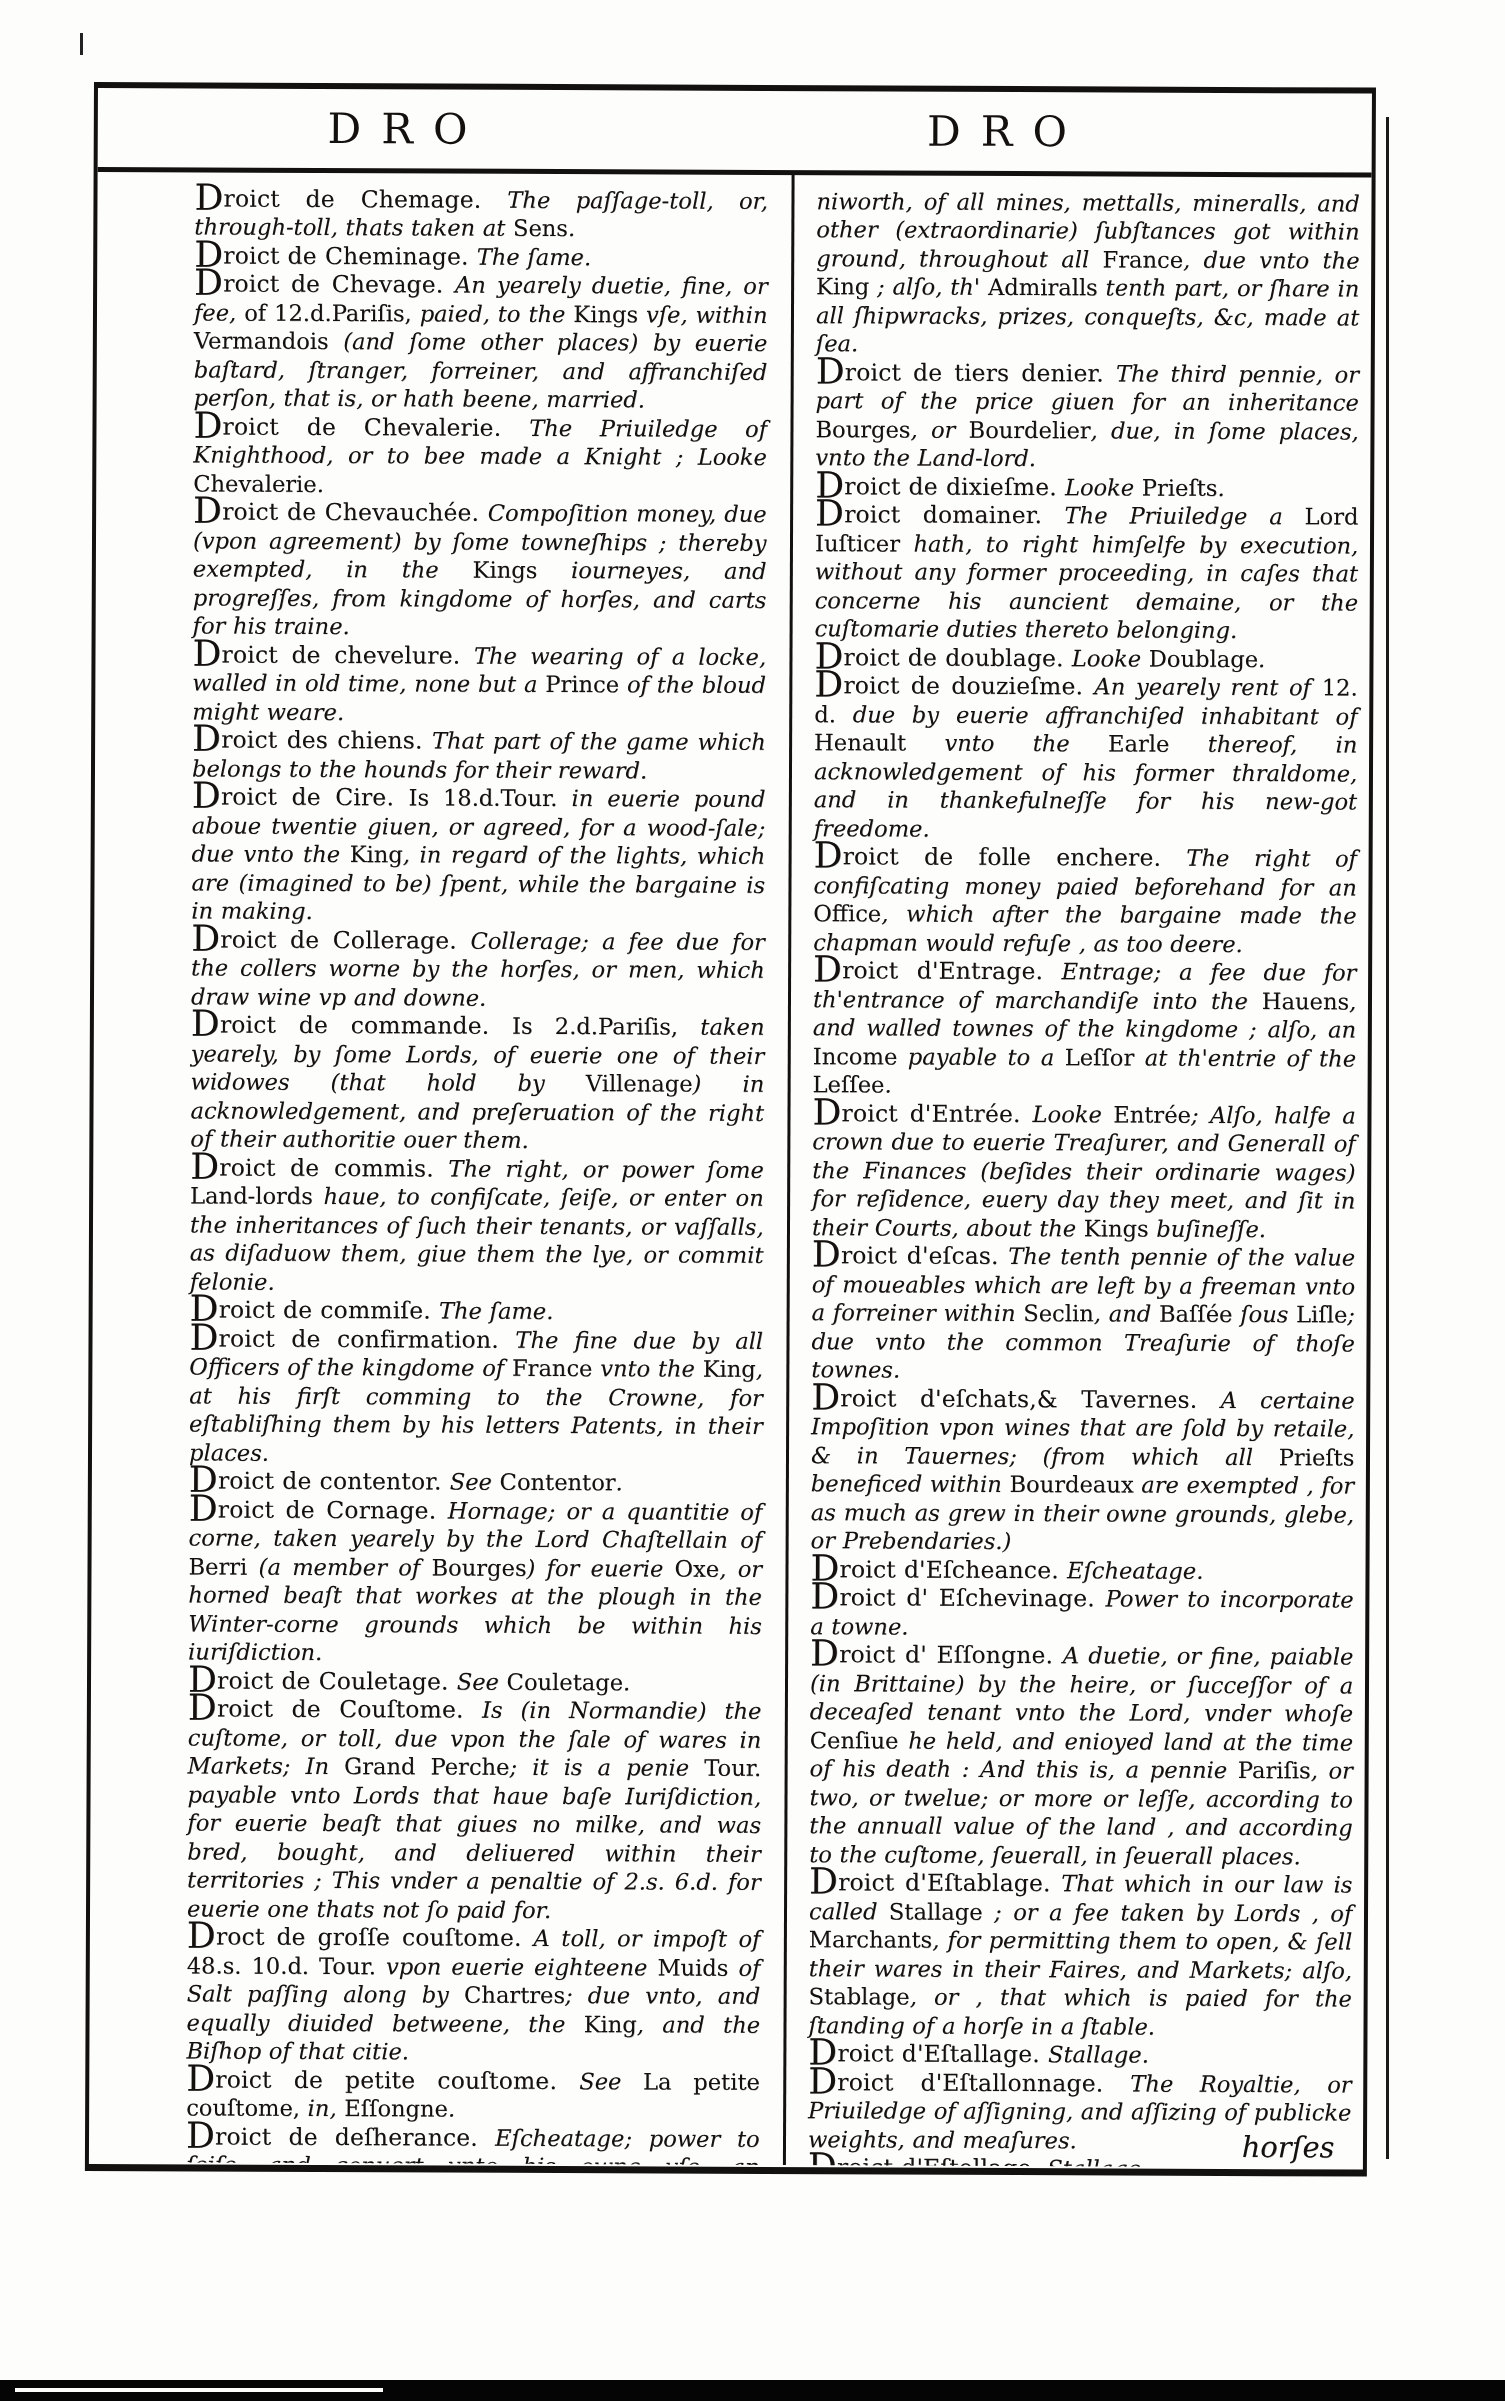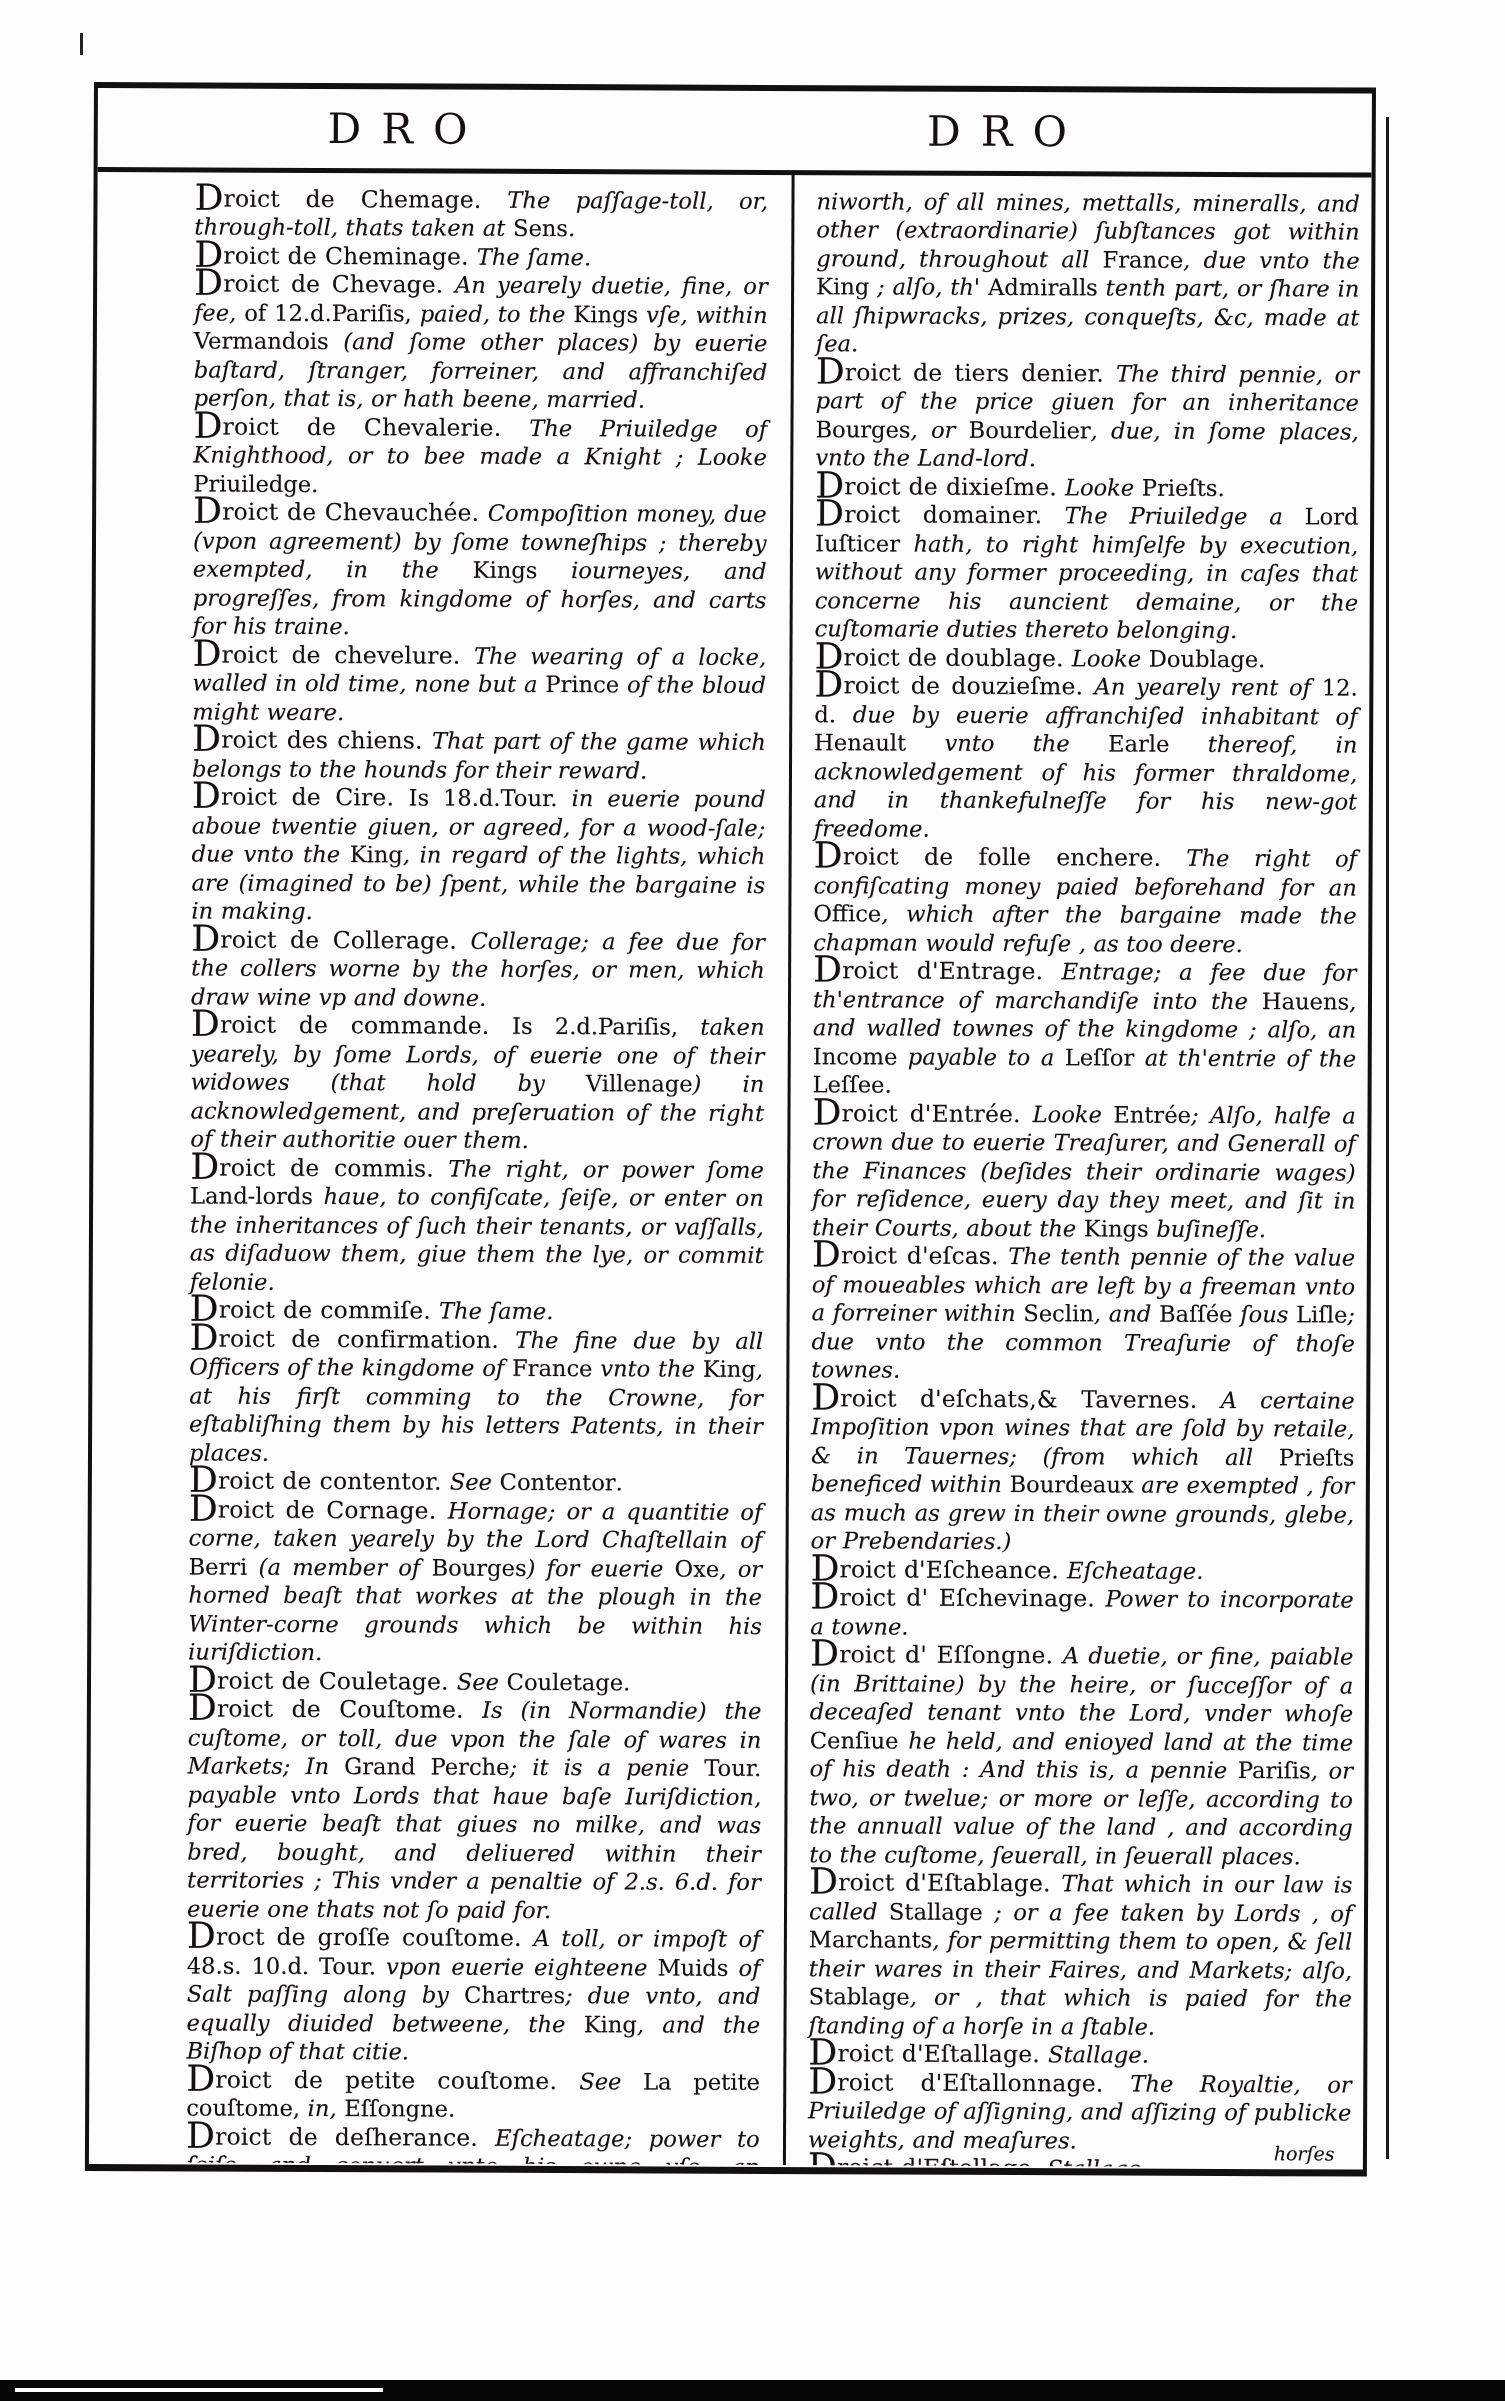--- a/index.html
+++ b/index.html
@@ -28,21 +28,21 @@
   .entry{
     margin:0;text-align:justify;font-size:22.6px;line-height:28.5px;
     font-style:italic;
     text-shadow:0.3px 0.3px 0 rgba(20,16,14,0.35);
     word-spacing:0.02em;
   }
   .entry .head{font-style:normal;font-size:23.4px;letter-spacing:0.2px;}
   .entry .head .cap{font-size:36px;line-height:22px;vertical-align:-3.3px;}
   .roman{font-style:normal;}
   .catchword{
-    position:absolute;right:28.5px;bottom:5px;font-style:italic;font-size:19px;
+    position:absolute;right:28.5px;bottom:5px;font-style:italic;font-size:29px;
     text-shadow:0.3px 0.3px 0 rgba(20,16,14,0.35);
     text-align:right;
   }
   .scanbar{position:absolute;left:0;right:0;bottom:0;height:21px;background:#050505;}
   .scanbar .streak{position:absolute;left:15px;top:7.5px;width:368px;height:4.2px;background:#fdfdfb;}
   .speck1{position:absolute;left:80px;top:33px;width:2.5px;height:22px;background:#222;}
 </style>
 </head>
 <body>
 
@@ -52,21 +52,21 @@
 <div class="frame">
   <div class="header">
     <div class="cell">DRO</div>
     <div class="cell right">DRO</div>
   </div>
   <div class="cols">
     <div class="col left">
         <p class="entry"><span class="head"><span class="cap">D</span>roict de Chemage. </span><span class="ital">The paſſage-toll, or, through-toll, thats taken at </span><span class="roman">Sens</span><span class="ital">.</span></p>
         <p class="entry"><span class="head"><span class="cap">D</span>roict de Cheminage. </span><span class="ital">The ſame.</span></p>
         <p class="entry"><span class="head"><span class="cap">D</span>roict de Chevage. </span><span class="ital">An yearely duetie, fine, or fee, </span><span class="roman">of 12.d.Pariſis,</span><span class="ital"> paied, to the </span><span class="roman">Kings</span><span class="ital"> vſe, within </span><span class="roman">Vermandois</span><span class="ital"> (and ſome other places) by euerie baſtard, ſtranger, forreiner, and affranchiſed perſon, that is, or hath beene, married.</span></p>
-        <p class="entry"><span class="head"><span class="cap">D</span>roict de Chevalerie. </span><span class="ital">The Priuiledge of Knighthood, or to bee made a Knight ; Looke </span><span class="roman">Priuiledge</span><span class="ital">.</span></p>
+        <p class="entry"><span class="head"><span class="cap">D</span>roict de Chevalerie. </span><span class="ital">The Priuiledge of Knighthood, or to bee made a Knight ; Looke </span><span class="roman">Chevalerie</span><span class="ital">.</span></p>
         <p class="entry"><span class="head"><span class="cap">D</span>roict de Chevauchée. </span><span class="ital">Compoſition money, due (vpon agreement) by ſome towneſhips ; thereby exempted, in the </span><span class="roman">Kings</span><span class="ital"> iourneyes, and progreſſes, from kingdome of horſes, and carts for his traine.</span></p>
         <p class="entry"><span class="head"><span class="cap">D</span>roict de chevelure. </span><span class="ital">The wearing of a locke, walled in old time, none but a </span><span class="roman">Prince</span><span class="ital"> of the bloud might weare.</span></p>
         <p class="entry"><span class="head"><span class="cap">D</span>roict des chiens. </span><span class="ital">That part of the game which belongs to the hounds for their reward.</span></p>
         <p class="entry"><span class="head"><span class="cap">D</span>roict de Cire. </span><span class="roman">Is 18.d.Tour.</span><span class="ital"> in euerie pound aboue twentie giuen, or agreed, for a wood-ſale; due vnto the </span><span class="roman">King</span><span class="ital">, in regard of the lights, which are (imagined to be) ſpent, while the bargaine is in making.</span></p>
         <p class="entry"><span class="head"><span class="cap">D</span>roict de Collerage. </span><span class="ital">Collerage; a fee due for the collers worne by the horſes, or men, which draw wine vp and downe.</span></p>
         <p class="entry"><span class="head"><span class="cap">D</span>roict de commande. </span><span class="roman">Is 2.d.Pariſis,</span><span class="ital"> taken yearely, by ſome Lords, of euerie one of their widowes (that hold by </span><span class="roman">Villenage</span><span class="ital">) in acknowledgement, and preſeruation of the right of their authoritie ouer them.</span></p>
         <p class="entry"><span class="head"><span class="cap">D</span>roict de commis. </span><span class="ital">The right, or power ſome </span><span class="roman">Land-lords</span><span class="ital"> haue, to confiſcate, ſeiſe, or enter on the inheritances of ſuch their tenants, or vaſſalls, as diſaduow them, giue them the lye, or commit felonie.</span></p>
         <p class="entry"><span class="head"><span class="cap">D</span>roict de commiſe. </span><span class="ital">The ſame.</span></p>
         <p class="entry"><span class="head"><span class="cap">D</span>roict de confirmation. </span><span class="ital">The fine due by all Officers of the kingdome of </span><span class="roman">France</span><span class="ital"> vnto the </span><span class="roman">King</span><span class="ital">, at his firſt comming to the Crowne, for eſtabliſhing them by his letters Patents, in their places.</span></p>
         <p class="entry"><span class="head"><span class="cap">D</span>roict de contentor. </span><span class="ital">See </span><span class="roman">Contentor</span><span class="ital">.</span></p>

